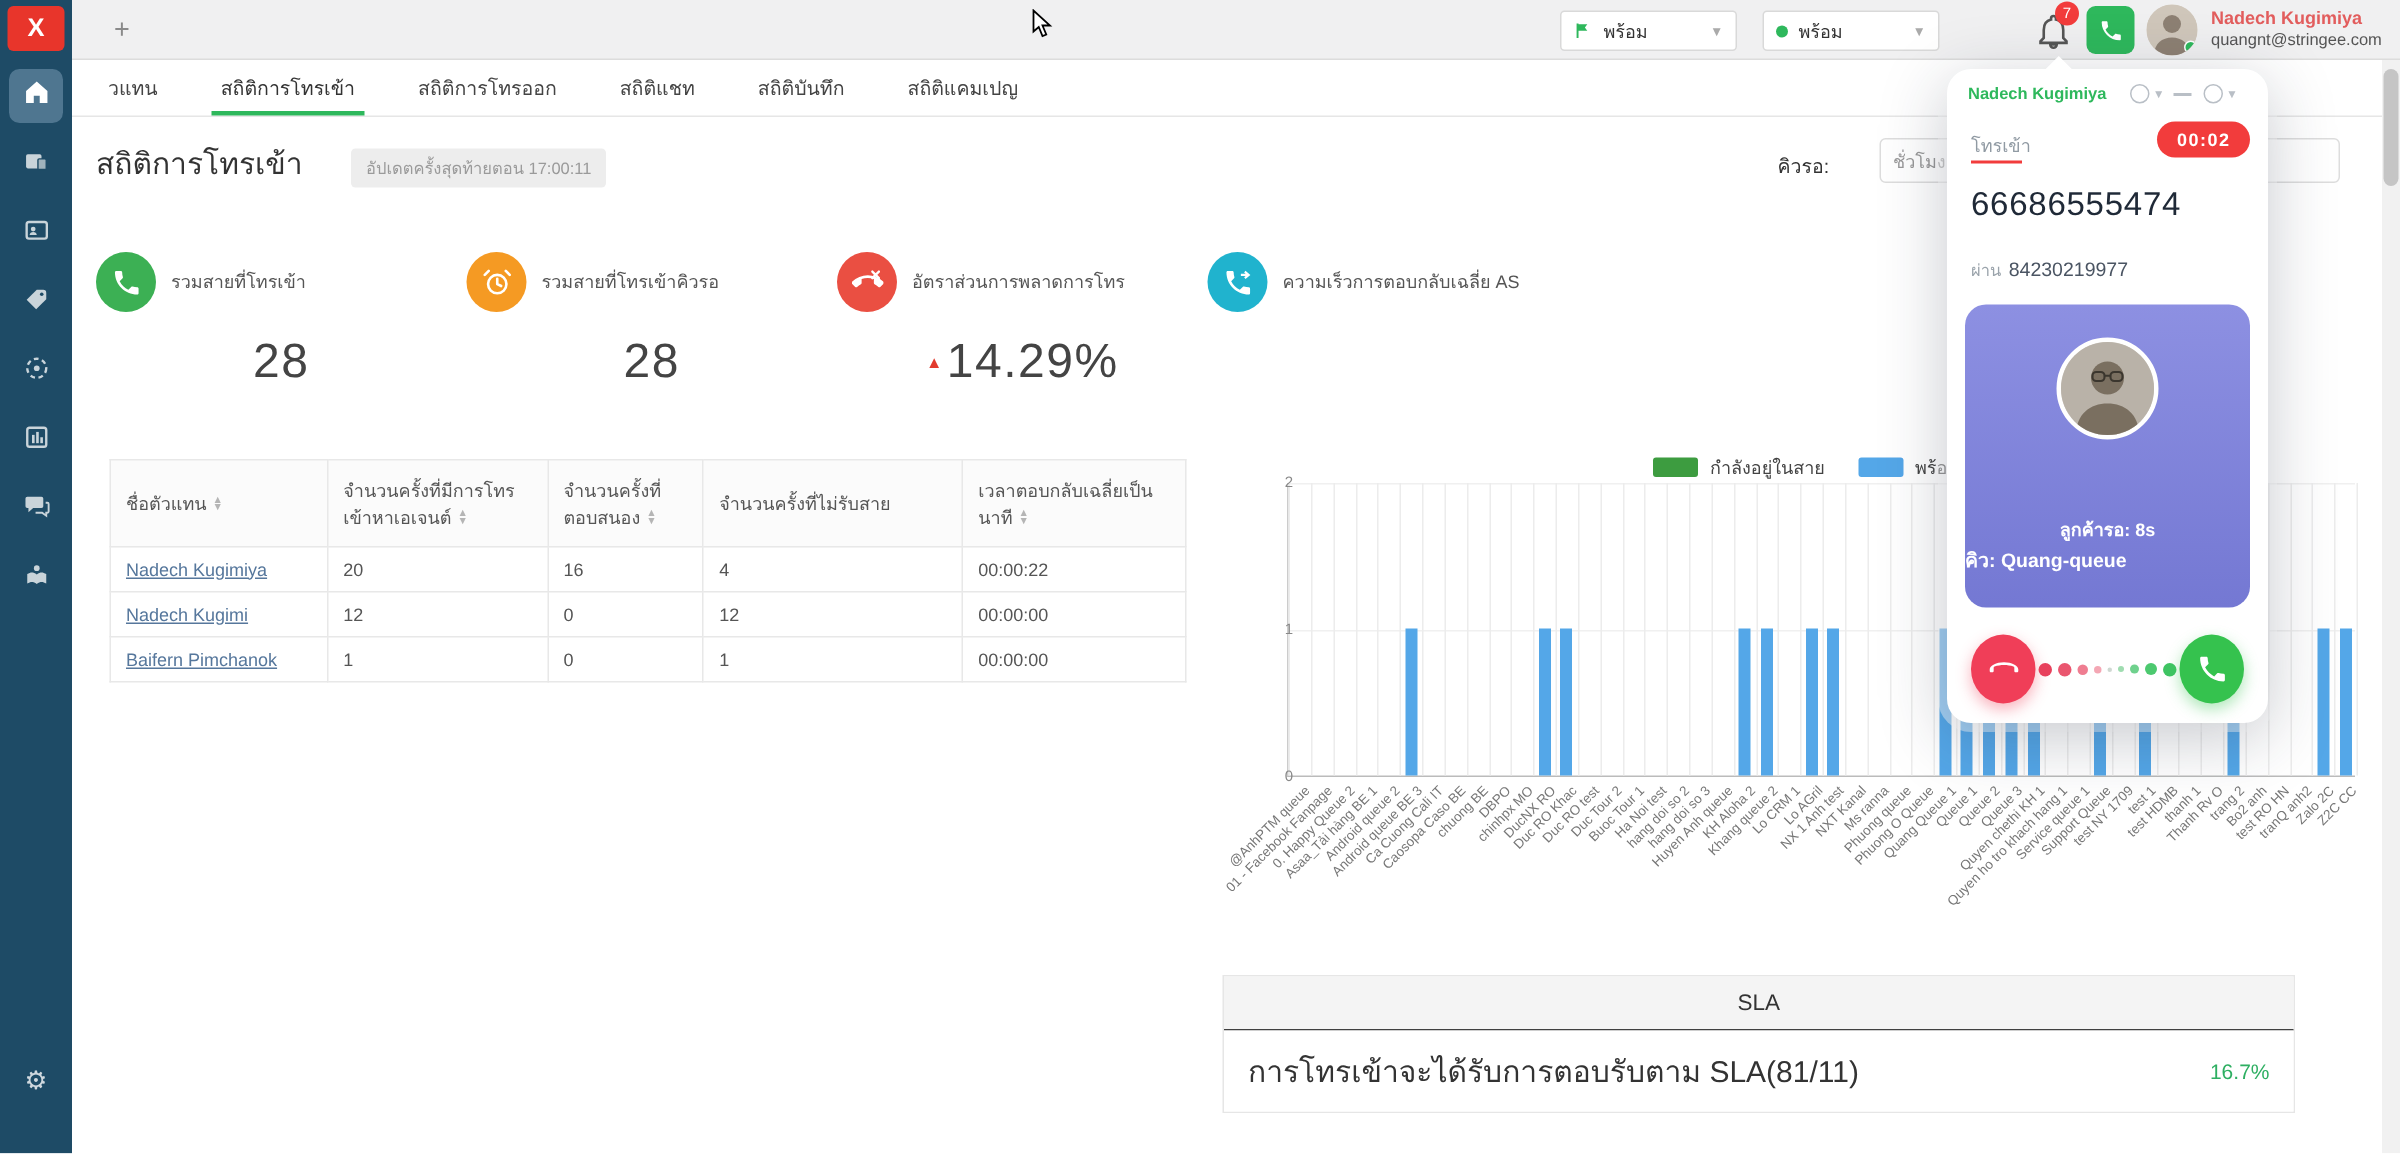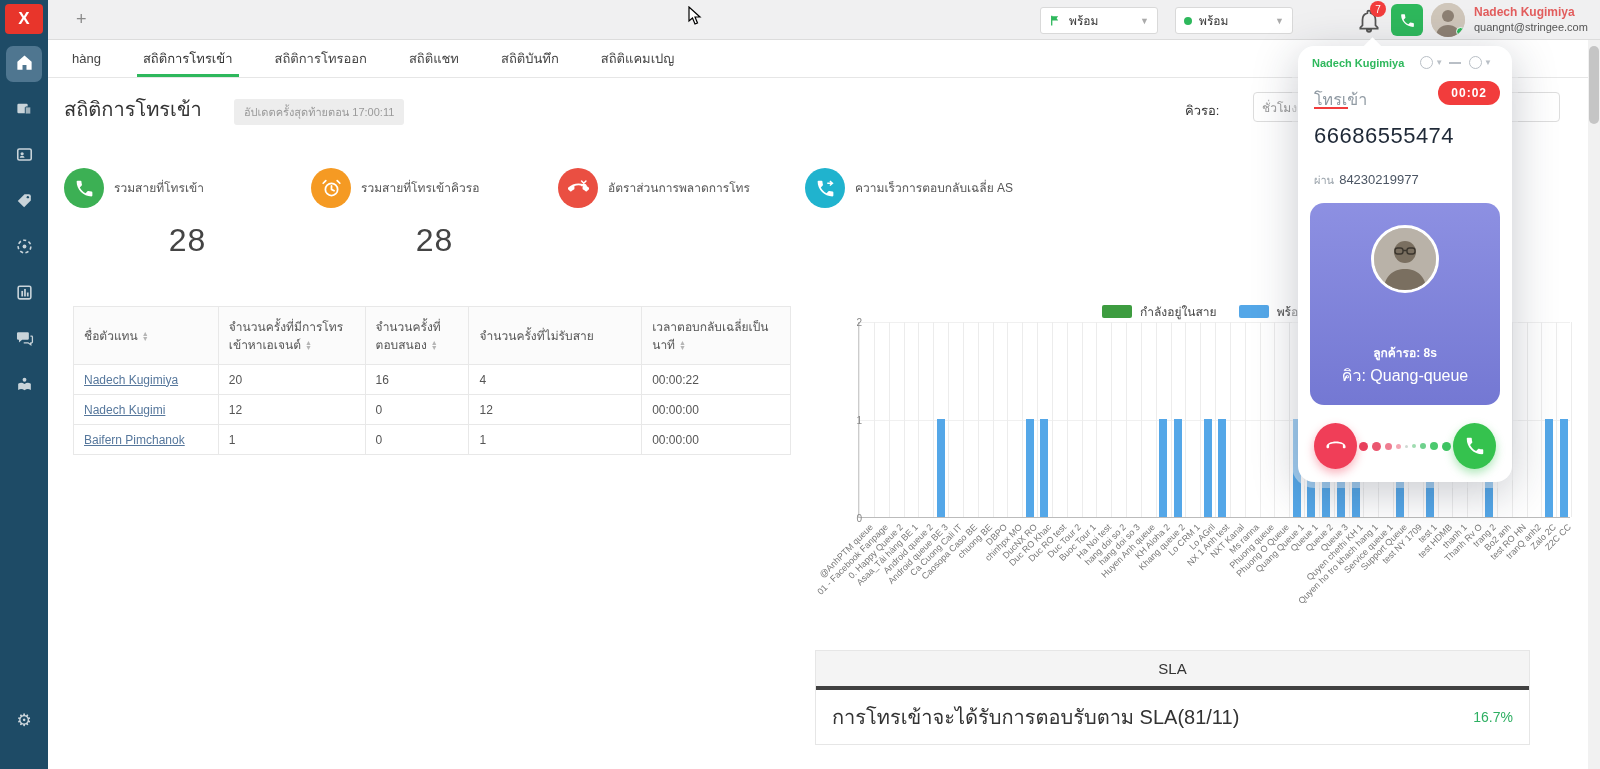--- a/index.html
+++ b/index.html
@@ -81,50 +81,50 @@
   .plot { position:absolute; left:28px; top:24px; width:712px; height:196px; border-left:1px solid #ccc; border-bottom:1px solid #bbb; }
   .ytick { position:absolute; right:716px; font-size:10px; color:#888; transform:translateY(-50%); }
   .gridline-v { position:absolute; top:0; bottom:0; width:1px; background:#ececec; }
   .gridline-h { position:absolute; left:0; right:0; height:1px; background:#f0f0f0; }
   .bar { position:absolute; bottom:0; width:8px; }
   .xlabel { position:absolute; font-size:9px; color:#777; white-space:nowrap;
             transform:translateX(-100%) rotate(-45deg); transform-origin:100% 0%; }
 
   
   .sla-box { position:absolute; left:815px; top:650px; width:715px; border:1px solid #e6e6e6; font-size:14px; }
-  .sla-header { background:#f4f4f4; border-bottom:4px solid #404040; text-align:center; padding:9px 0; color:#333; font-size:15px; }
+  .sla-header { background:#f4f4f4; border-bottom:1px solid #404040; text-align:center; padding:9px 0; color:#333; font-size:15px; }
   .sla-row { display:flex; align-items:center; padding:11px 16px; background:#fff; }
   .sla-row-label { color:#333; font-size:20px; }
   .sla-row-value { margin-left:auto; color:#2eaf62; font-size:14px; }
 
   
   .widget { position:absolute; left:1298px; top:46px; width:214px; height:436px; background:#fff; border-radius:16px;
             box-shadow:0 10px 45px rgba(30,40,60,.25), 0 0 0 6px rgba(255,255,255,.45); z-index:10; }
   .widget-notch { position:absolute; left:68px; top:-6px; width:13px; height:13px; background:#fff; transform:rotate(45deg); }
   .widget-header { display:flex; align-items:center; padding:10px 14px 6px 14px; }
   .widget-agent { color:#2eb85c; font-size:11px; font-weight:bold; }
   .widget-hicons { margin-left:auto; display:flex; align-items:center; color:#b9bfc6; font-size:10px; }
   .hicon-circle { width:13px; height:13px; border:1.5px solid #b9bfc6; border-radius:50%; display:inline-block; }
   .hicon-caret { font-size:8px; margin:0 6px 0 2px; }
   .hicon-min { width:12px; height:2px; background:#b9bfc6; display:inline-block; margin-right:8px; }
   .widget-body { position:relative; height:394px; }
-  .call-tab { position:absolute; left:16px; top:12px; font-size:16px; color:#909aa3; }
+  .call-tab { position:absolute; left:16px; top:12px; font-size:12px; color:#909aa3; }
   .call-tab::after { content:""; position:absolute; left:0; top:20px; width:34px; height:2px; background:#f23c3c; }
   .timer-pill { position:absolute; right:12px; top:6px; background:#f23c3c; color:#fff; font-size:12px; font-weight:bold;
                 padding:5px 13px; border-radius:15px; letter-spacing:1px; }
   .call-number { position:absolute; left:16px; top:48px; font-size:22px; color:#1f2937; letter-spacing:0.5px; }
   .call-via { position:absolute; left:16px; top:96px; font-size:13px; color:#4b5563; }
   .call-via .via-label { color:#9aa3ab; font-size:11px; margin-right:5px; }
   .purple-panel { position:absolute; left:12px; top:128px; width:190px; height:202px; border-radius:14px;
                   background:linear-gradient(180deg,#8d90e2,#7478d3); }
   .panel-avatar { position:absolute; left:61px; top:22px; width:68px; height:68px; border-radius:50%;
                   background:#cfc9c0; border:3px solid #fff; overflow:hidden; }
   .panel-avatar svg { width:62px; height:62px; }
   .panel-wait { position:absolute; left:0; right:0; top:140px; text-align:center; color:#fff; font-size:12px; font-weight:bold; }
-  .panel-queue { position:absolute; left:0; right:0; top:160px; text-align:center; color:#fff; font-size:16px; font-weight:normal; }
+  .panel-queue { position:absolute; left:0; right:0; top:160px; text-align:left; color:#fff; font-size:13px; font-weight:bold; }
   .call-actions { position:absolute; left:0; right:0; top:348px; display:flex; align-items:center; padding:0 16px; }
   .btn-round { width:46px; height:46px; border-radius:50%; display:flex; align-items:center; justify-content:center;
                cursor:pointer; border:none; }
   .btn-decline { background:#f03e58; box-shadow:0 4px 10px rgba(240,62,88,.4); }
   .btn-accept { background:#35c24e; box-shadow:0 4px 10px rgba(53,194,78,.4); margin-left:auto; }
   .btn-round svg { width:22px; height:22px; }
   .dots { flex:1; display:flex; align-items:center; justify-content:center; }
   .dots i { border-radius:50%; margin:0 2px; display:inline-block; }
   .d1{width:9px;height:9px;background:#e8405c;} .d2{width:9px;height:9px;background:#ea566f;}
   .d3{width:7px;height:7px;background:#ef7d91;} .d4{width:5px;height:5px;background:#f4a7b4;}
@@ -232,21 +232,21 @@
           <circle cx="17" cy="13" r="6" fill="#8d8073"></circle>
           <path d="M5 34 c0-8 5.5-12 12-12 s12 4 12 12" fill="#8d8073"></path>
         </svg>
       <span class="presence"></span>
     </div>
     <div class="user-name">Nadech Kugimiya</div>
     <div class="user-email">quangnt@stringee.com</div>
   </div>
 
   <div class="tabbar">
-    <div class="tab">hàng</div>
+    <div class="tab">วแทน</div>
     <div class="tab active">สถิติการโทรเข้า</div>
     <div class="tab">สถิติการโทรออก</div>
     <div class="tab">สถิติแชท</div>
     <div class="tab">สถิติบันทึก</div>
     <div class="tab">สถิติแคมเปญ</div>
   </div>
 
   <div class="page-title">สถิติการโทรเข้า</div>
   <div class="updated-badge">อัปเดตครั้งสุดท้ายตอน 17:00:11</div>
   <div class="queue-filter-label">คิวรอ:</div>
@@ -283,20 +283,21 @@
         <span class="stat-ico" style="background:#ea4f42">
           <svg viewBox="0 0 24 24">
               <g transform="rotate(135 12 12)">
                 <path d="M6.62 10.79c1.44 2.83 3.76 5.14 6.59 6.59l2.2-2.2c.27-.27.67-.36 1.02-.24 1.12.37 2.33.57 3.57.57.55 0 1 .45 1 1V20c0 .55-.45 1-1 1-9.39 0-17-7.61-17-17 0-.55.45-1 1-1h3.5c.55 0 1 .45 1 1 0 1.25.2 2.45.57 3.57.11.35.03.74-.24 1.02l-2.21 2.2z" fill="#fff"></path>
               </g>
               <path d="M15.5 3.5 L20.5 8.5 M20.5 3.5 L15.5 8.5" stroke="#fff" stroke-width="1.8" stroke-linecap="round"></path>
             </svg>
         </span>
         <span class="stat-label">อัตราส่วนการพลาดการโทร</span>
       </div>
+      <div class="stat-value"><span class="trend-up">▲</span><span>14.29%</span></div>
     </div>
     <div class="stat-card">
       <div class="stat-head">
         <span class="stat-ico" style="background:#20b3ce">
           <svg viewBox="0 0 24 24">
               <path d="M6.62 10.79c1.44 2.83 3.76 5.14 6.59 6.59l2.2-2.2c.27-.27.67-.36 1.02-.24 1.12.37 2.33.57 3.57.57.55 0 1 .45 1 1V20c0 .55-.45 1-1 1-9.39 0-17-7.61-17-17 0-.55.45-1 1-1h3.5c.55 0 1 .45 1 1 0 1.25.2 2.45.57 3.57.11.35.03.74-.24 1.02l-2.21 2.2z" fill="#fff"></path>
               <path d="M14 6 h6 M17 3.5 L20 6 L17 8.5" stroke="#fff" stroke-width="1.6" fill="none"></path>
             </svg>
         </span>
         <span class="stat-label">ความเร็วการตอบกลับเฉลี่ย AS</span>

